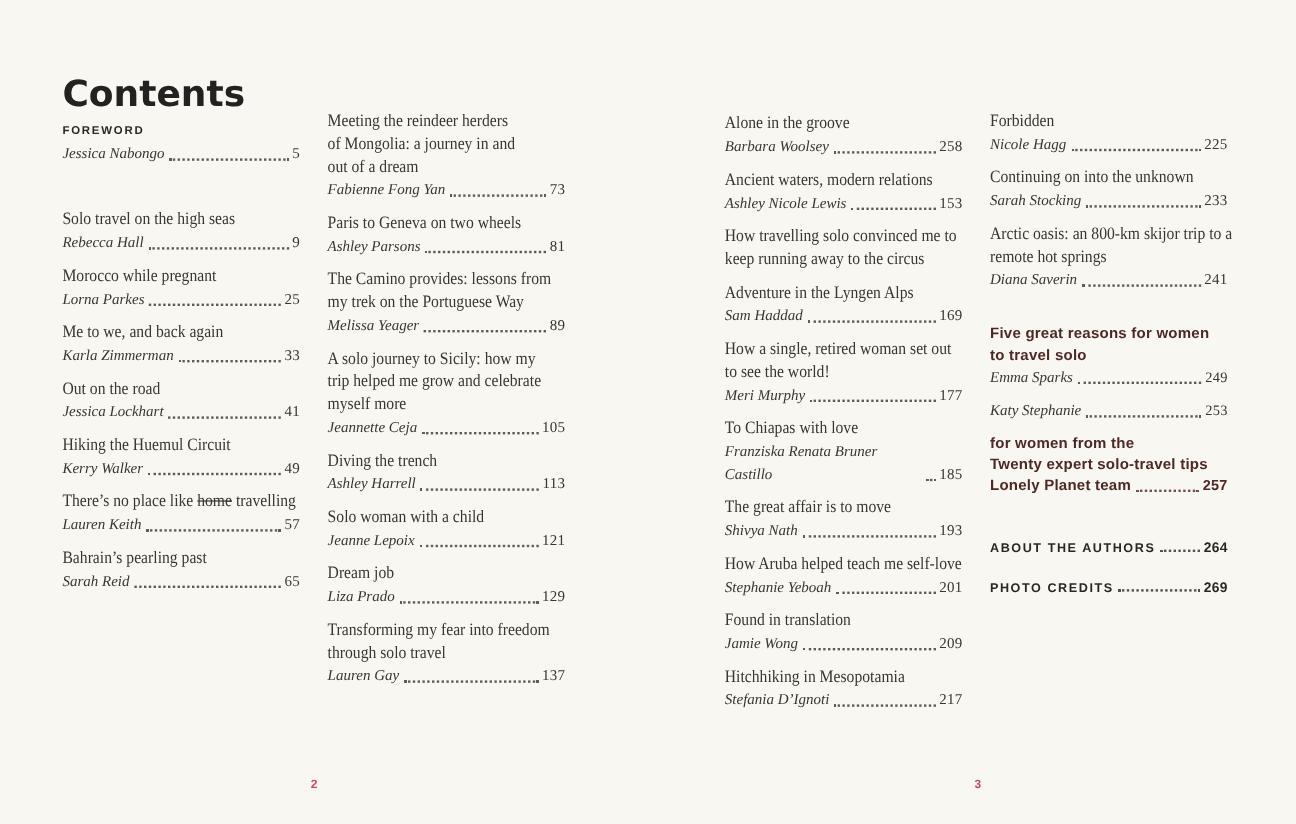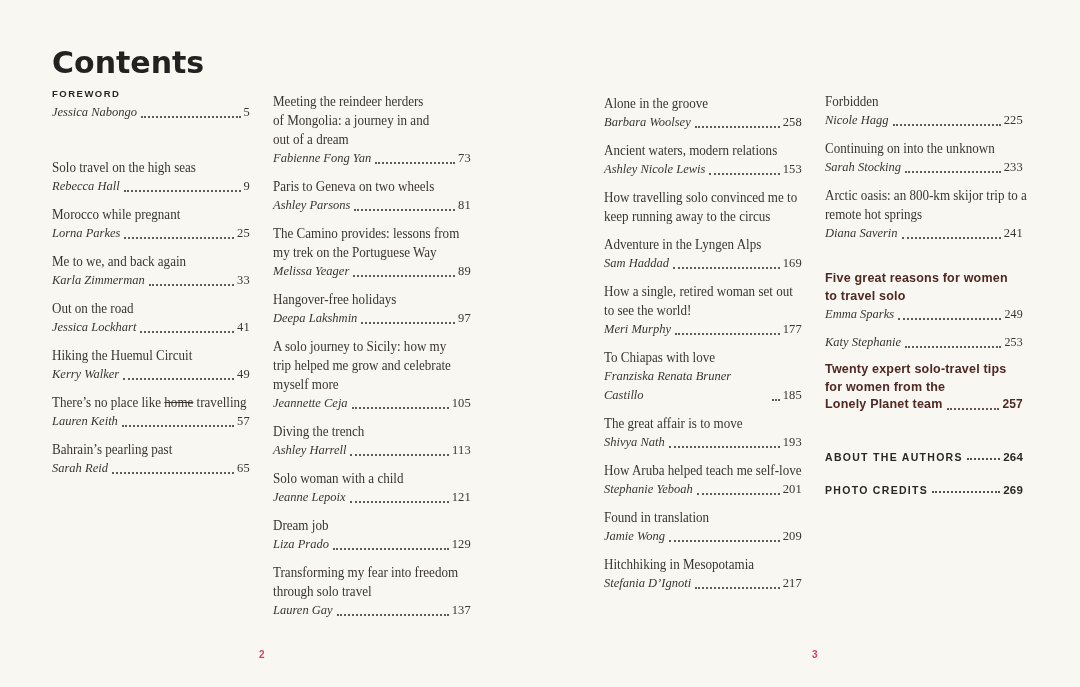--- a/index.html
+++ b/index.html
@@ -1,21 +1,21 @@
 <!DOCTYPE html>
 <html><head>
 <meta charset="utf-8">
 <style>
   html,body{margin:0;padding:0;background:#f6f4ef;}
   .spread{
     position:relative;width:1080px;height:687px;background:#f9f7f2;
     font-family:"Liberation Serif",serif;color:#3a352f;overflow:hidden;
   }
   .col{position:absolute;width:198px;}
-  .col-1{left:52px;top:46px;}
+  .col-1{left:52px;top:62px;}
   .col-2{left:273px;top:92px;}
   .col-3{left:604px;top:94px;}
   .col-4{left:825px;top:92px;}
 
   .contents-title{
     font-family:"DejaVu Sans",sans-serif;font-weight:800;font-size:30px;
     line-height:34px;color:#242120;letter-spacing:0;margin:0 0 8px;
   }
   .fw-label{
     font-family:Liberation Sans, sans-serif;font-weight:700;font-size:9.5px;
@@ -162,28 +162,20 @@
         <div class="entry serif">
           <div class="t-line">The Camino provides: lessons from</div>
           <div class="t-line">my trek on the Portuguese Way</div>
           <div class="a-line">
             <span class="author">Melissa Yeager</span>
             <span class="dots"></span>
             <span class="pg">89</span>
           </div>
         </div>
         <div class="entry serif">
-          <div class="t-line">Hangover-free holidays</div>
-          <div class="a-line">
-            <span class="author">Deepa Lakshmin</span>
-            <span class="dots"></span>
-            <span class="pg">97</span>
-          </div>
-        </div>
-        <div class="entry serif">
           <div class="t-line">A solo journey to Sicily: how my</div>
           <div class="t-line">trip helped me grow and celebrate</div>
           <div class="t-line">myself more</div>
           <div class="a-line">
             <span class="author">Jeannette Ceja</span>
             <span class="dots"></span>
             <span class="pg">105</span>
           </div>
         </div>
         <div class="entry serif">
@@ -341,22 +333,22 @@
           </div>
         </div>
         <div class="entry sans">
           <div class="a-line">
             <span class="author">Katy Stephanie</span>
             <span class="dots"></span>
             <span class="pg">253</span>
           </div>
         </div>
         <div class="entry sans">
+          <div class="t-line">for women from the</div>
           <div class="t-line">Twenty expert solo-travel tips</div>
-          <div class="t-line">for women from the</div>
           <div class="t-line leader">
             <span>Lonely Planet team</span>
             <span class="dots"></span>
             <span class="pg">257</span>
           </div>
         </div>
         <div class="entry caps gap-before-lg">
           <div class="t-line leader">
             <span>ABOUT THE AUTHORS</span>
             <span class="dots"></span>

